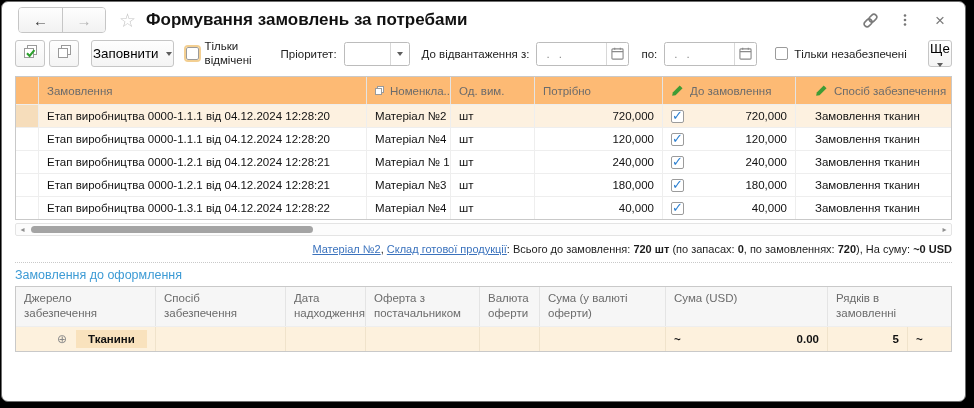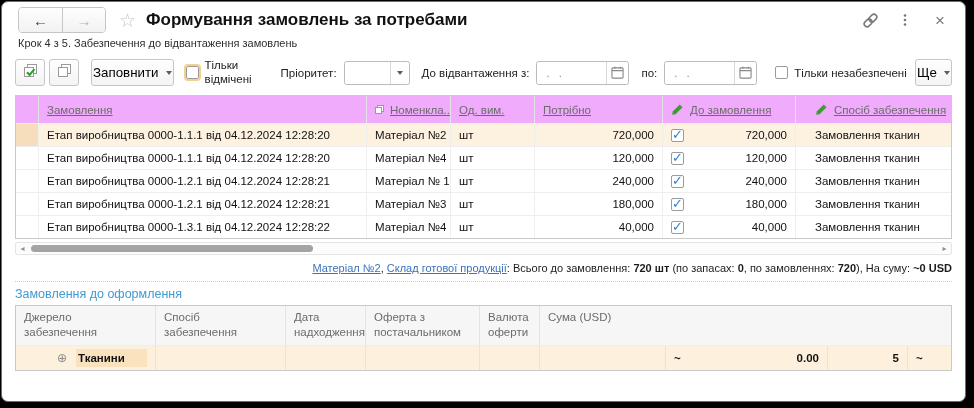--- a/index.html
+++ b/index.html
@@ -38,25 +38,25 @@
   .cb-label2 { margin-left: 6px; line-height: 1.15; width: 58px; }
   .cb-label1 { margin-left: 6px; }
   .lbl { white-space: nowrap; }
   .field { height: 24px; border: 1px solid #bcbcbc; border-radius: 2.5px; background: #fff; display: flex; align-items: stretch; overflow: hidden; }
   .combo { width: 66px; margin-left: 7px; }
   .combo .val { flex: 1; }
   .combo .dd { width: 19px; display: flex; align-items: center; justify-content: center; border-left: 1px solid #d8d8d8; cursor: pointer; }
   .datefield { width: 93px; margin-left: 7px; }
   .datefield .val { flex: 1; display: flex; align-items: center; padding-left: 9px; color: #8a8a8a; letter-spacing: 3px; }
   .datefield .cal { width: 22px; display: flex; align-items: center; justify-content: center; border-left: 1px solid #d8d8d8; cursor: pointer; }
-  .more { margin-left: auto; }
+  .more { margin-left: auto; flex-direction: column; }
   
   .grid-upper { margin: 0 13px; border: 1px solid #c9c9c9; font-size: 11.5px; }
   .gu-row { display: flex; height: 23px; align-items: stretch; border-top: 1px solid #eeeeee; background: #fff; color: #111; }
-  .gu-head { height: 27px; background: #f0abfc; color: #6b6b6b; border-top: none; text-decoration: underline; }
+  .gu-head { height: 27px; background: #fdba74; color: #6b6b6b; border-top: none; }
   .gu-row > div { display: flex; align-items: center; padding: 0 8px; border-left: 1px solid #eeeeee; overflow: hidden; white-space: nowrap; }
   .gu-head > div { border-left: 1px solid #e4e4e4; }
   .c0 { width: 22px; padding: 0 !important; border-left: none !important; }
   .c1 { width: 328px; }
   .c2 { width: 84px; }
   .c3 { width: 84px; }
   .c4 { width: 128px; }
   .c5 { width: 133px; }
   .c6 { flex: 1; padding-left: 19px !important; }
   .gu-row .c4.num { justify-content: flex-end; }
@@ -86,21 +86,21 @@
   .gl-head > div { padding: 4px 8px 5px 8px; border-left: 1px solid #e4e4e4; line-height: 1.3; }
   .gl-head > div:first-child { border-left: none; }
   .gl-row { display: flex; height: 25px; align-items: stretch; border-top: 1px solid #eeeeee;
             background: #fdf1dd; font-weight: bold; color: #111; }
   .gl-row > div { display: flex; align-items: center; padding: 0 8px; border-left: 1px solid #f0e3cb; overflow: hidden; white-space: nowrap; }
   .gl-row > div:first-child { border-left: none; }
   .l0 { width: 139px; } .l1 { width: 110px; } .l2 { width: 80px; margin-left: 20px; } .l3 { width: 114px; }
   .l4 { width: 60px; } .l5 { width: 126px; } .l6 { width: 162px; } .l7 { width: 80px; } .l8 { flex: 1; }
   .l0.cell-src { padding-left: 41px; gap: 9px; }
   .expander { color: #8a8a8a; font-size: 12px; font-weight: normal; cursor: pointer; line-height: 1; }
-  .src-hl { background: #f9e2bd; flex: 1; padding: 3px 2px; }
+  .src-hl { background: #f9e2bd; flex: 1; padding: 3px 12px; }
   .gl-row .l6 { justify-content: space-between; }
   .gl-row .l7 { justify-content: flex-end; }
 </style>
 </head>
 <body>
 
 <div class="window">
 
   <div class="titlebar">
     <div class="nav-group">
@@ -126,21 +126,20 @@
         <svg width="14" height="14" viewBox="0 0 14 14">
             <circle cx="7" cy="2.5" r="1.3" fill="#767676"></circle>
             <circle cx="7" cy="7" r="1.3" fill="#767676"></circle>
             <circle cx="7" cy="11.5" r="1.3" fill="#767676"></circle>
           </svg>
       </span>
       <span class="tb-icon close-x">×</span>
     </div>
   </div>
 
-  <div class="subtitle">Крок 4 з 5. Забезпечення до відвантаження замовлень</div>
 
   <div class="toolbar">
     <button class="tbtn icon-only">
       <span>
         <svg width="17" height="17" viewBox="0 0 17 17">
             <rect x="5.5" y="1.5" width="9" height="9" fill="#fff" stroke="#9a9a9a"></rect>
             <rect x="2.5" y="4.5" width="9" height="9" fill="#fff" stroke="#9a9a9a"></rect>
             <path d="M5 9.2l2.6 2.8 4.8-5.8" stroke="#2ea12e" stroke-width="2.1" fill="none"></path>
           </svg>
       </span>
@@ -327,21 +326,23 @@
 
   <div class="section-title">Замовлення до оформлення</div>
 
   <div class="grid-lower">
     <div class="gl-head">
       <div class="l0">Джерело забезпечення</div>
       <div class="l1">Спосіб забезпечення</div>
       <div class="l2">Дата надходження</div>
       <div class="l3">Оферта з постачальником</div>
       <div class="l4">Валюта оферти</div>
+      <div class="l5">Сума (у валюті оферти)</div>
       <div class="l6">Сума (USD)</div>
+      <div class="l7">Рядків в замовленні</div>
     </div>
     <div class="gl-row">
       <div class="l0 cell-src">
         <span class="expander">⊕</span>
         <span class="src-hl">Тканини</span>
       </div>
       <div class="l1"></div>
       <div class="l2"></div>
       <div class="l3"></div>
       <div class="l4"></div>

